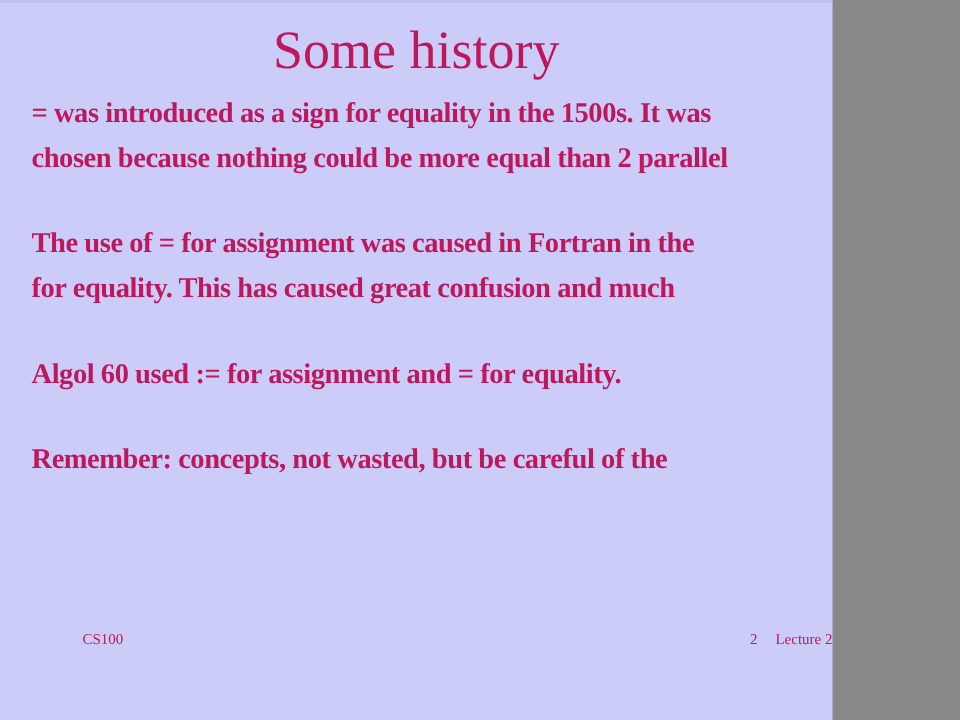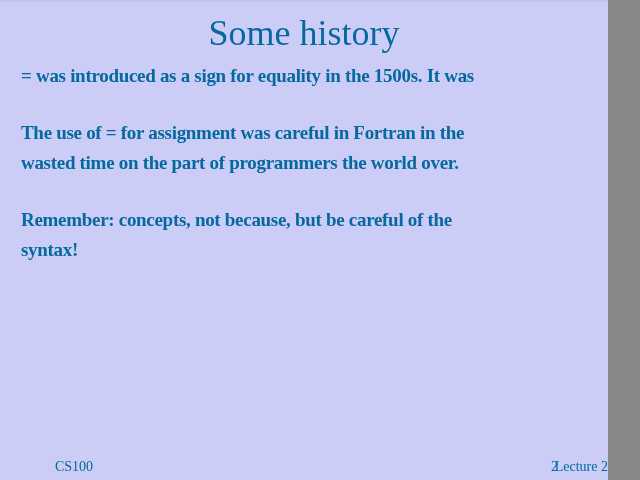--- a/index.html
+++ b/index.html
@@ -2,24 +2,24 @@
 <html><head>
 <meta charset="utf-8">
 <style>
   html, body {
     margin: 0;
     padding: 0;
     background: #888;
   }
   .slide {
     position: relative;
-    width: 608px;
+    width: 555px;
     height: 480px;
     background: #ccccf8;
-    color: #0369a1;
+    color: #be185d;
     font-family: "Liberation Serif", "DejaVu Serif", serif;
     overflow: hidden;
     box-sizing: border-box;
   }
   .slide::before {
     
     content: "";
     position: absolute;
     left: 0; top: 0; right: 0;
     height: 2px;
@@ -47,50 +47,53 @@
   .para:last-child {
     margin-bottom: 0;
   }
   .line {
     white-space: nowrap;
   }
   .footer-left,
   .footer-center,
   .footer-right {
     position: absolute;
-    top: 459px;
-    font-size: 14px;
+    top: 419px;
+    font-size: 10px;
     line-height: 15px;
   }
   .footer-left  { left: 55px; }
   .footer-center { left: 0; right: 0; text-align: right; }
   .footer-right { right: 50px; }
 </style>
 </head>
 <body>
 
 <div class="slide">
 
   <h1 class="slide-title">Some history</h1>
 
   <div class="slide-body">
 
     <div class="para">
       <div class="line">= was introduced as a sign for equality in the 1500s. It was</div>
+      <div class="line">chosen because nothing could be more equal than 2 parallel</div>
     </div>
 
     <div class="para">
-      <div class="line">The use of = for assignment was careful in Fortran in the</div>
-      <div class="line">wasted time on the part of programmers the world over.</div>
+      <div class="line">The use of = for assignment was caused in Fortran in the</div>
+      <div class="line">for equality. This has caused great confusion and much</div>
     </div>
 
+    <div class="para">
+      <div class="line">Algol 60 used := for assignment and = for equality.</div>
+    </div>
 
     <div class="para">
-      <div class="line">Remember: concepts, not because, but be careful of the</div>
-      <div class="line">syntax!</div>
+      <div class="line">Remember: concepts, not wasted, but be careful of the</div>
     </div>
 
   </div>
 
   <div class="footer-left">CS100</div>
 
   <div class="footer-center">Lecture 2</div>
 
   <div class="footer-right">2</div>
 

